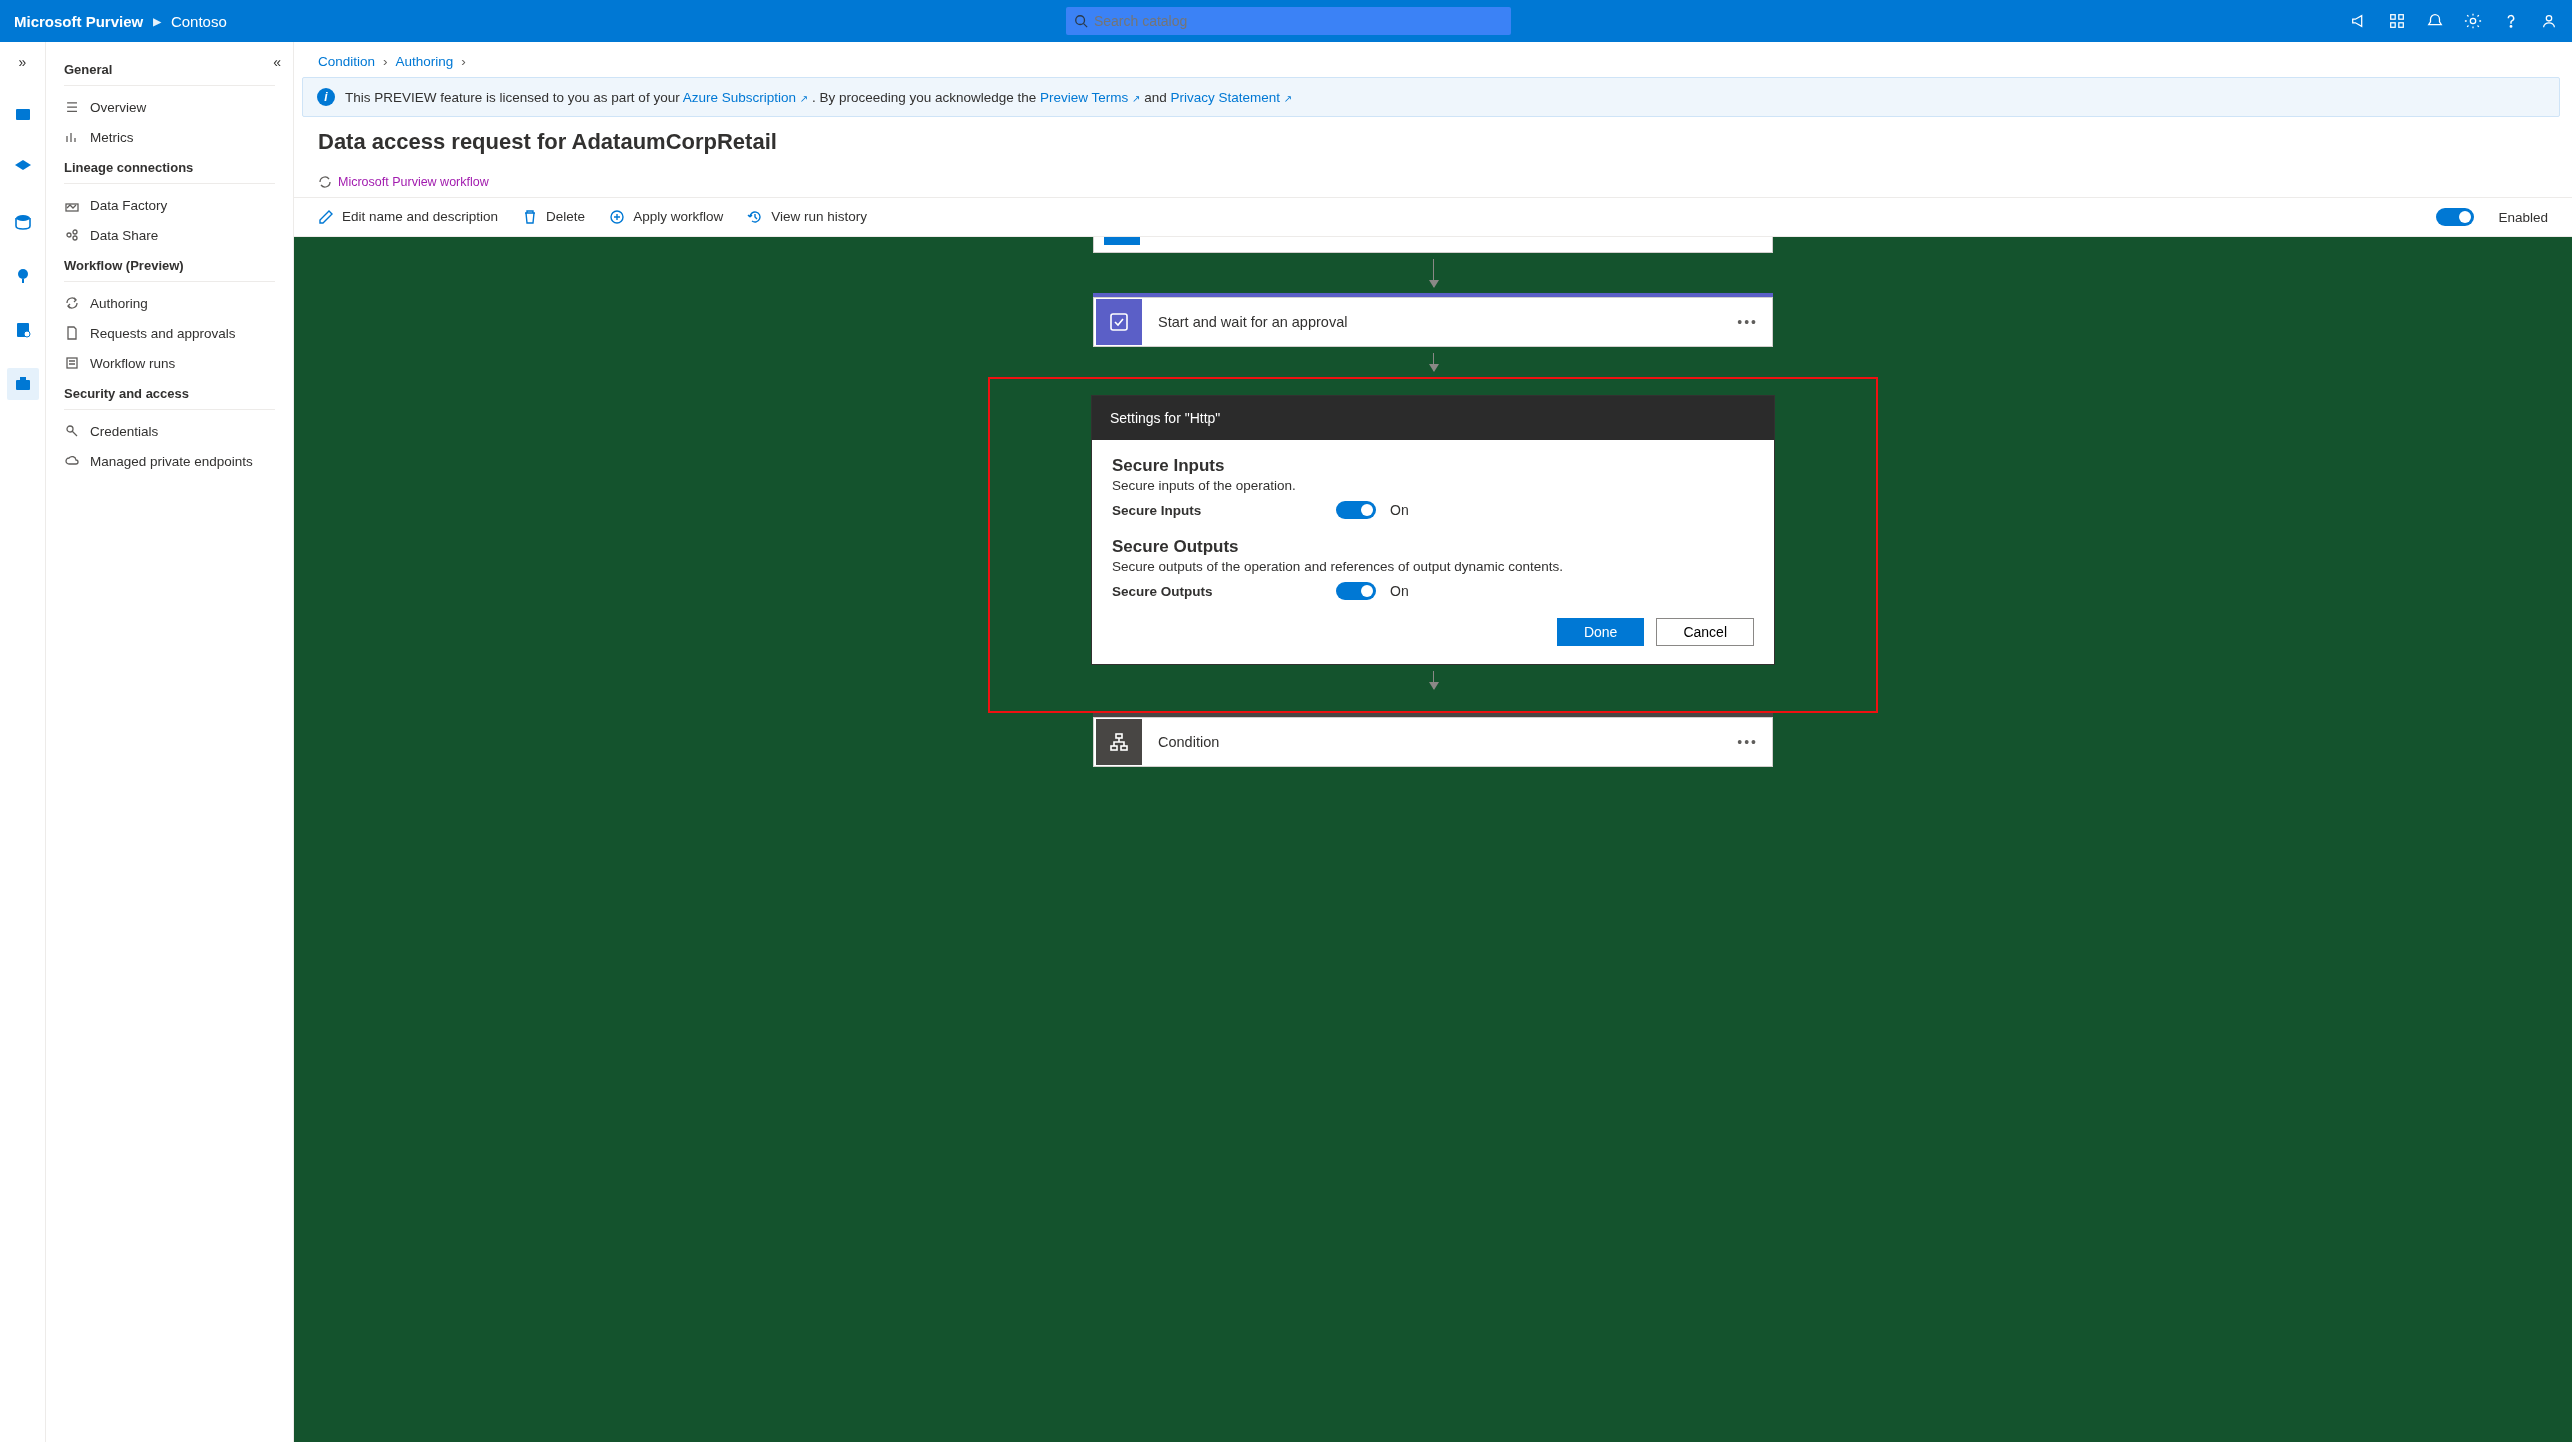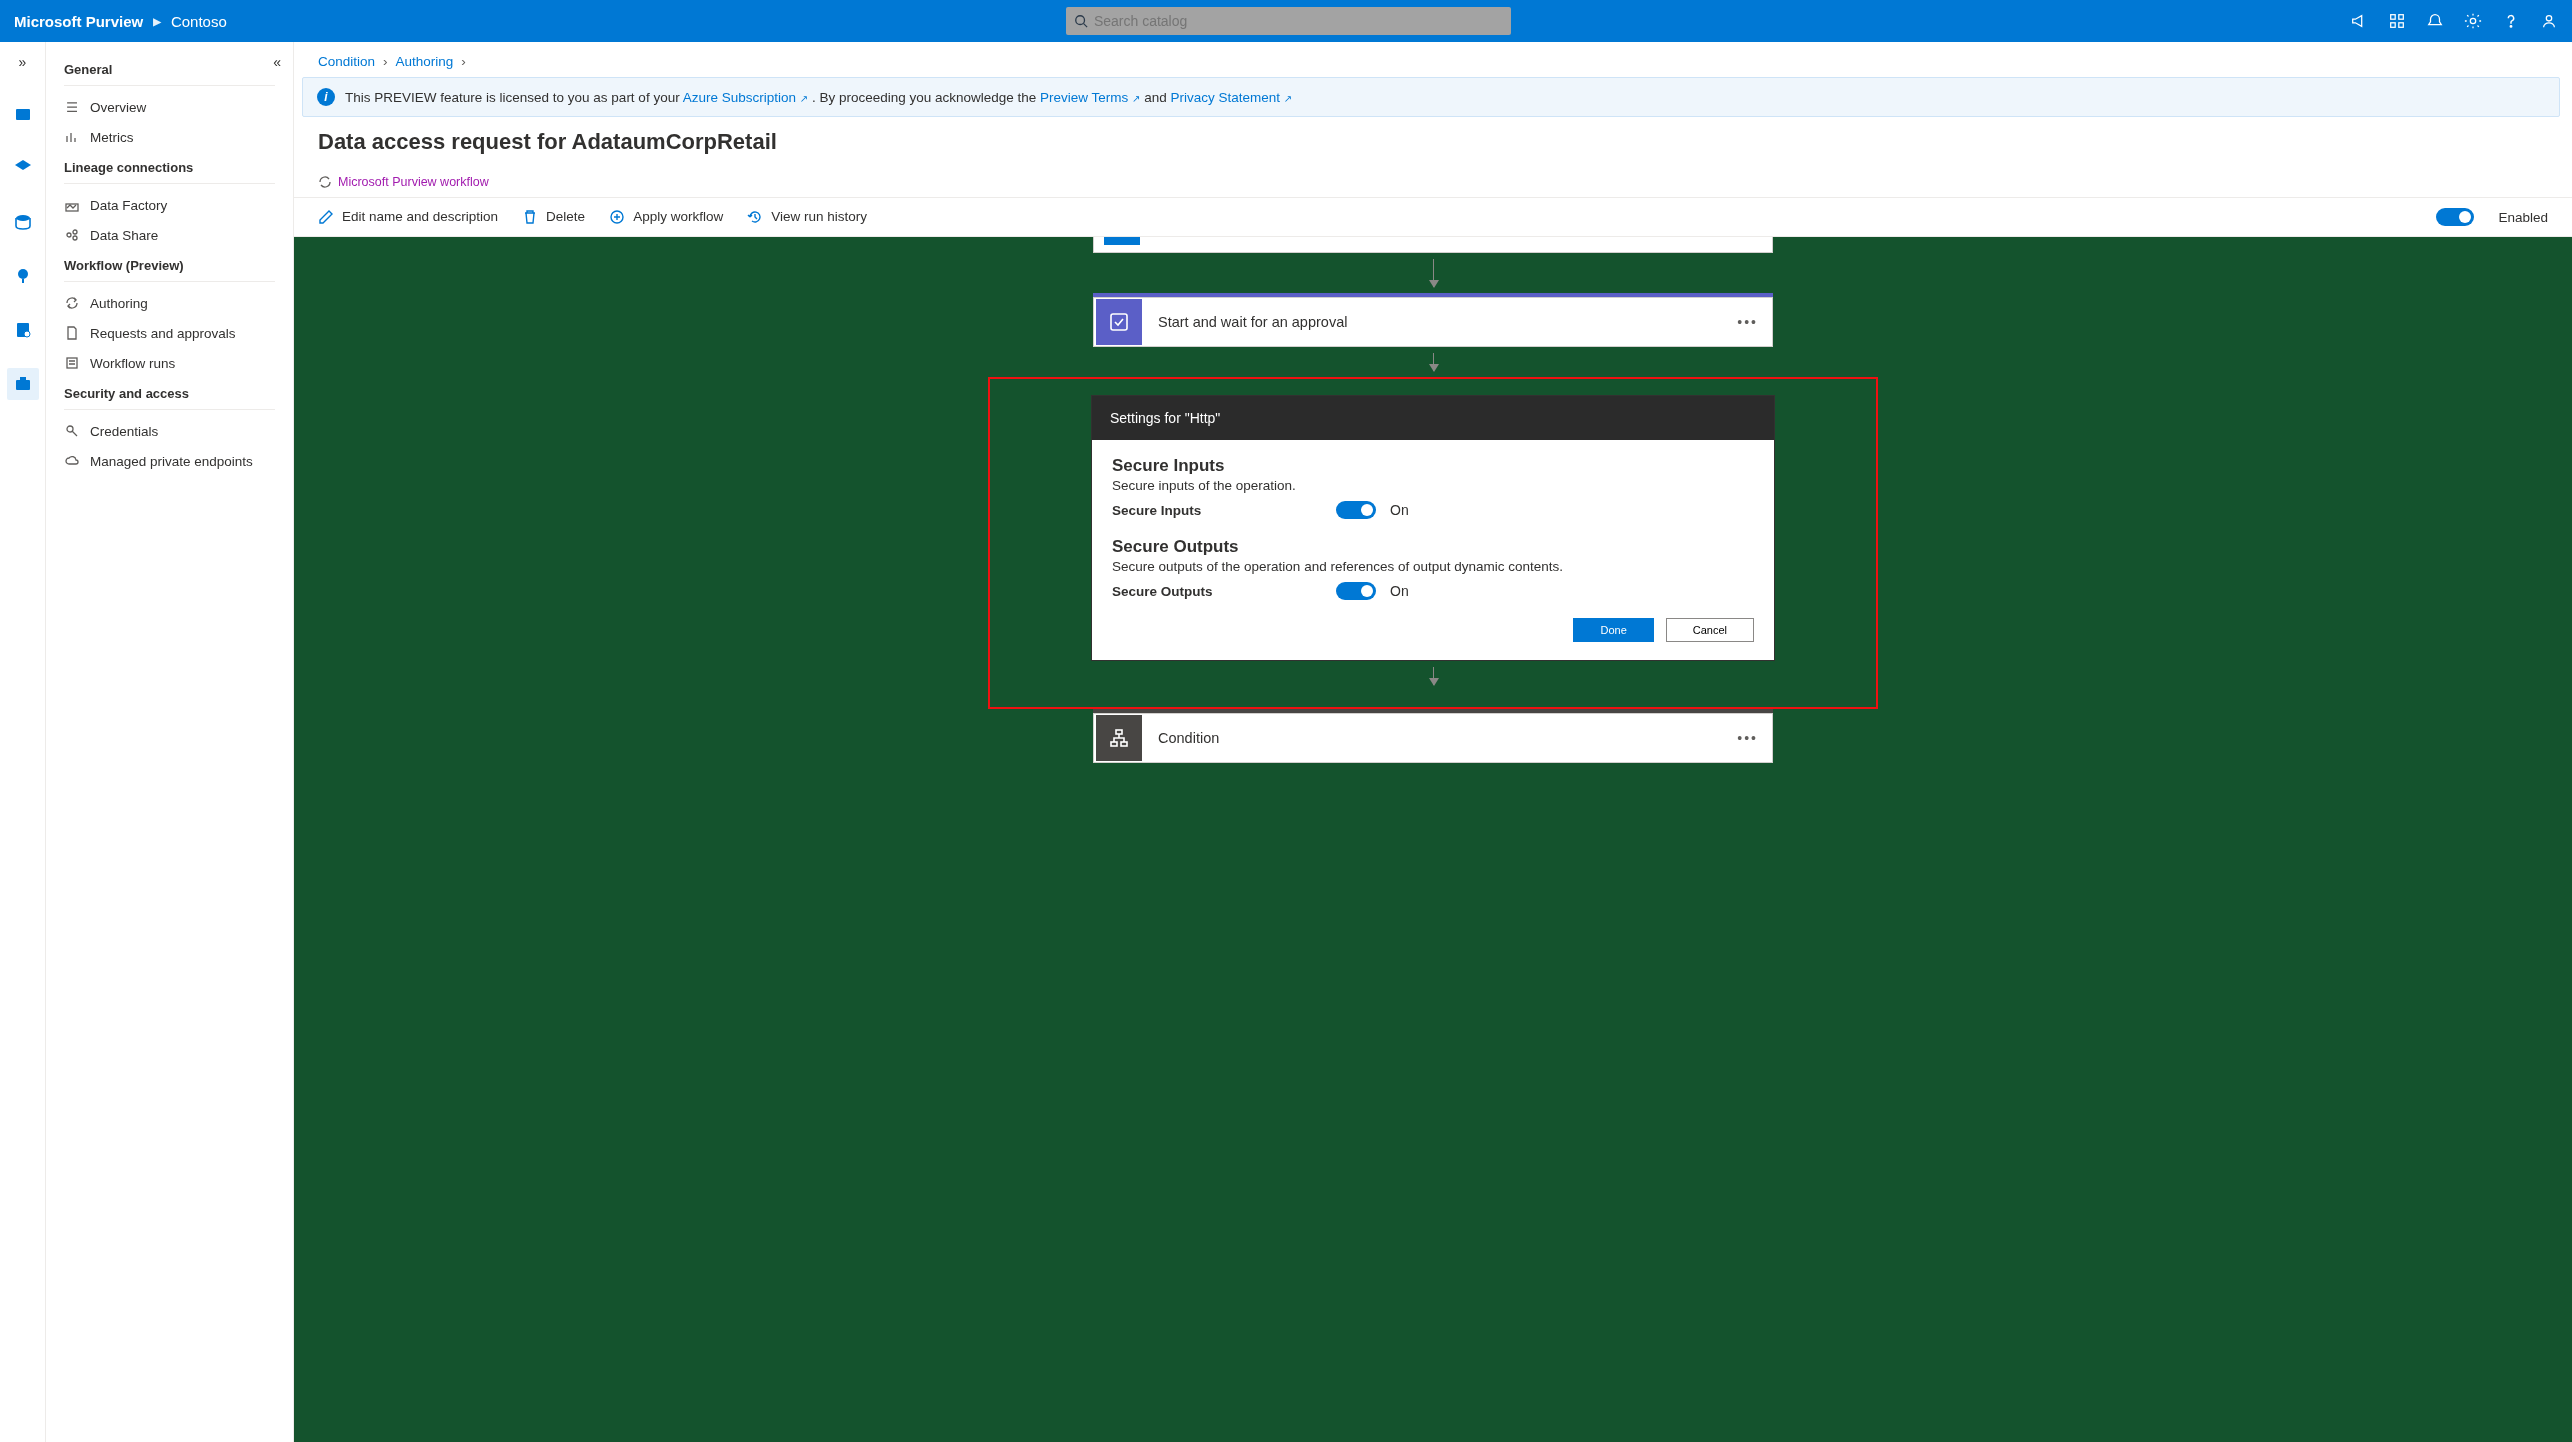--- a/index.html
+++ b/index.html
@@ -4,21 +4,21 @@
 <style>
 * { box-sizing: border-box; margin: 0; padding: 0; font-family: "Segoe UI", -apple-system, sans-serif; }
 body { background: #ffffff; font-size: 14px; color: #323130; }
 
 
 .top-header { height: 42px; background: #0078d4; color: #fff; display: flex; align-items: center; padding: 0 14px; }
 .brand { font-weight: 600; font-size: 15px; display: flex; align-items: center; gap: 10px; }
 .brand .caret { font-size: 10px; opacity: .9; }
 .brand .acct { font-weight: 400; }
 .search-wrap { flex: 1; display: flex; justify-content: center; }
-.search-box { width: 445px; height: 28px; background: #a3a3a3; border-radius: 2px; display: flex; align-items: center; padding: 0 8px; color: #2b3a4a; gap: 6px; }
+.search-box { width: 445px; height: 28px; background: #3b82f6; border-radius: 2px; display: flex; align-items: center; padding: 0 8px; color: #2b3a4a; gap: 6px; }
 .search-box input { background: transparent; border: none; outline: none; flex: 1; font-size: 14px; color: #2b3a4a; }
 .hdr-icons { display: flex; gap: 20px; align-items: center; }
 .hdr-icon { width: 18px; height: 18px; display: inline-flex; align-items: center; justify-content: center; }
 
 
 .layout { display: flex; height: calc(100vh - 40px); }
 .icon-rail { width: 46px; background: #fff; border-right: 1px solid #edebe9; display: flex; flex-direction: column; align-items: center; padding-top: 12px; gap: 22px; }
 .rail-btn { width: 32px; height: 32px; display: flex; align-items: center; justify-content: center; border-radius: 2px; cursor: pointer; color: #0078d4; }
 .rail-btn.active { background: #e5f1fb; }
 .rail-collapse { font-size: 14px; color: #323130; margin-bottom: 6px; }
@@ -75,21 +75,21 @@
 .settings-card { width: 684px; background: #fff; border: 1px solid #323130; }
 .settings-hdr { background: #2b2b2b; color: #fff; padding: 14px 18px; font-size: 14px; }
 .settings-body { padding: 16px 20px 18px; }
 .sec-title { font-weight: 600; font-size: 17px; margin-bottom: 2px; }
 .sec-desc { font-size: 13.5px; color: #323130; margin-bottom: 8px; }
 .sec-row { display: flex; align-items: center; gap: 14px; margin-bottom: 18px; }
 .sec-row .lbl { width: 210px; font-weight: 600; font-size: 13.5px; }
 .tog-on { width: 40px; height: 18px; border-radius: 10px; background: #0078d4; position: relative; cursor: pointer; }
 .tog-on::after { content: ""; position: absolute; width: 12px; height: 12px; border-radius: 50%; background: #fff; top: 3px; right: 3px; }
 .btn-row { display: flex; justify-content: flex-end; gap: 12px; margin-top: 10px; }
-.btn { padding: 5px 26px; font-size: 11px; border: 1px solid #8a8886; background: #fff; cursor: pointer; }
+.btn { padding: 5px 26px; font-size: 14px; border: 1px solid #8a8886; background: #fff; cursor: pointer; }
 .btn.primary { background: #0078d4; color: #fff; border-color: #0078d4; }
 
 svg { display: block; }
 </style>
 </head>
 <body>
 
 <div class="top-header">
   <div class="brand">
     <span>Microsoft Purview</span>

